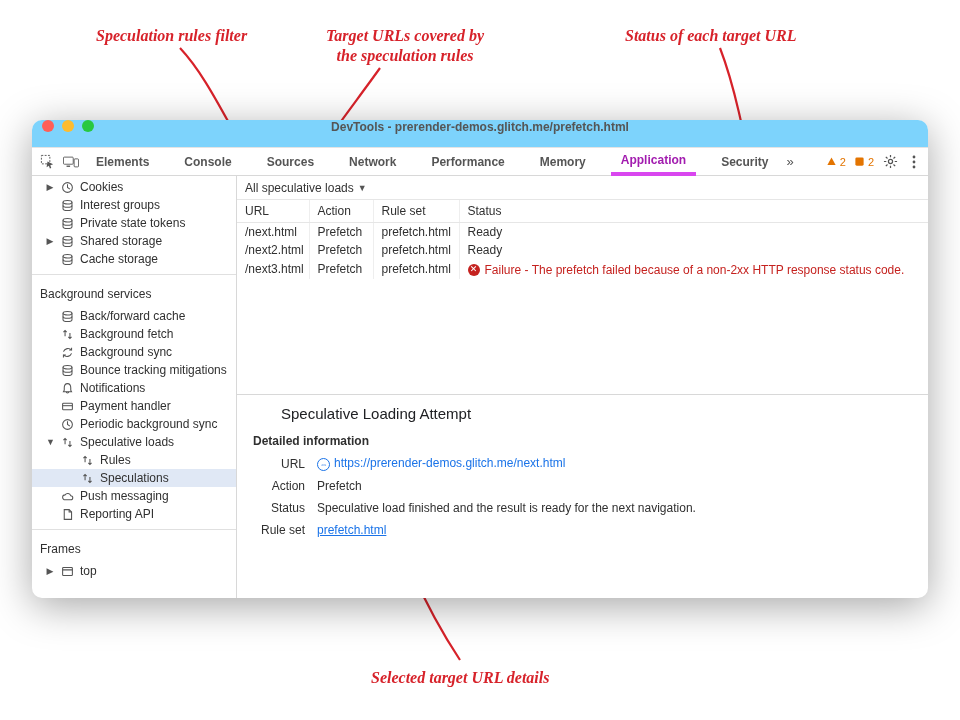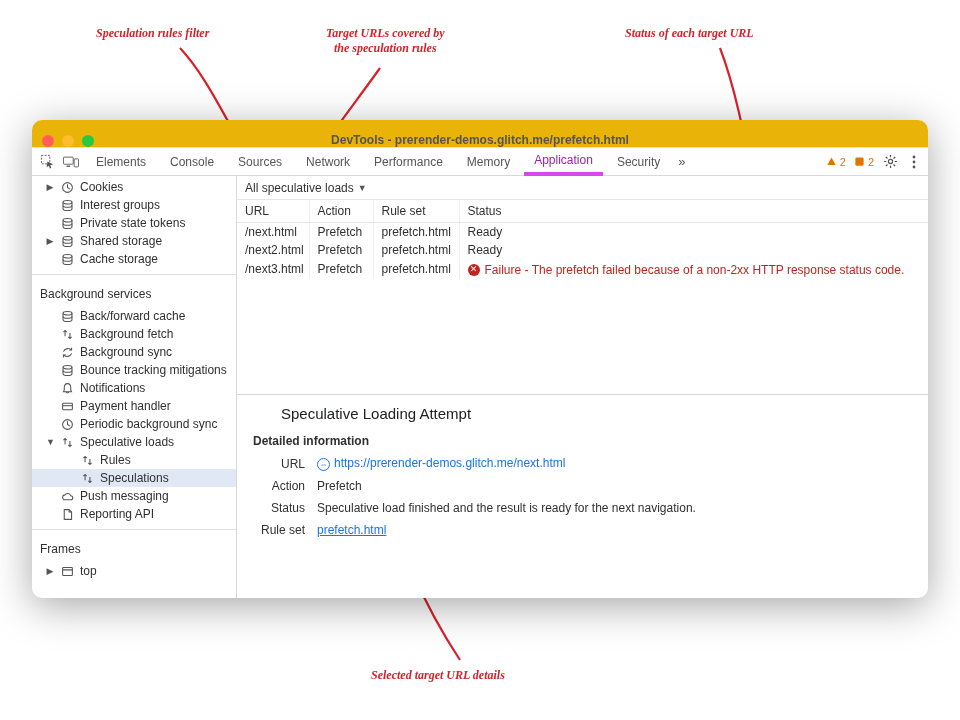--- a/index.html
+++ b/index.html
@@ -1,47 +1,47 @@
 <!DOCTYPE html>
 <html><head>
 <meta charset="utf-8">
 <style>
   * { box-sizing: border-box; margin: 0; padding: 0; }
   html, body { width: 960px; height: 720px; font-family: -apple-system, "Helvetica Neue", Arial, sans-serif; font-size: 12px; color: #303030; }
   body { background: #fff; }
 
   
-  .annot { position: absolute; color: #d7222a; font-family: "Comic Sans MS", "Segoe Script", cursive; font-style: italic; font-weight: 700; font-size: 12px; white-space: nowrap; text-align: center; line-height: 1.25; }
+  .annot { position: absolute; color: #d7222a; font-family: "Comic Sans MS", "Segoe Script", cursive; font-style: italic; font-weight: 700; font-size: 16px; white-space: nowrap; text-align: center; line-height: 1.25; }
   svg.arrows { position: absolute; top: 0; left: 0; width: 960px; height: 720px; pointer-events: none; }
 
   .window {
     position: absolute; left: 32px; top: 120px; width: 896px; height: 478px;
     background: #fff; border-radius: 10px; box-shadow: 0 8px 40px rgba(0,0,0,.35);
     overflow: hidden;
     display: flex; flex-direction: column;
   }
 
   .titlebar {
-    height: 28px; background: #eab308; border-bottom: 1px solid #e4e4e4;
-    display: flex; align-items: flex-end; position: relative;
+    height: 28px; background: #7dd3fc; border-bottom: 1px solid #e4e4e4;
+    display: flex; align-items: flex-start; position: relative;
     flex-shrink: 0;
   }
   .traffic { display: flex; gap: 8px; margin-left: 10px; }
   .dot { width: 12px; height: 12px; border-radius: 50%; }
   .dot.red { background: #ff5f57; }
   .dot.yellow { background: #febc2e; }
   .dot.green { background: #28c840; }
   .titletext { position: absolute; left: 0; right: 0; text-align: center; font-size: 12px; color: #555; font-weight: 600; pointer-events: none; }
 
   .toolbar {
     height: 28px; border-bottom: 1px solid #d8d8d8; display: flex; align-items: center;
     padding: 0 6px; gap: 2px; flex-shrink: 0;
   }
   .toolbar .ticon { width: 18px; height: 18px; display: flex; align-items: center; justify-content: center; color: #555; margin-right: 4px; }
-  .tabs { display: flex; gap: 4px; overflow: hidden; }
+  .tabs { display: flex; gap: 15px; overflow: hidden; font-weight: bold; }
   .tab { padding: 0 10px; height: 28px; display: flex; align-items: center; color: #555; cursor: default; }
   .tab.active { color: #a21caf; border-bottom: 4px solid #d946ef; }
   .toolbar .right { margin-left: auto; display: flex; align-items: center; gap: 8px; color: #555; }
   .badge { display: inline-flex; align-items: center; gap: 3px; font-size: 11px; }
   .badge.warn { color: #e37400; }
   .badge.issue { color: #e37400; }
   .badge .tri { width: 11px; height: 11px; }
   .chev { font-size: 13px; color: #555; padding: 0 6px; }
   .gear, .more { width: 16px; height: 16px; display:flex; align-items:center; justify-content:center; color:#555; }
 

